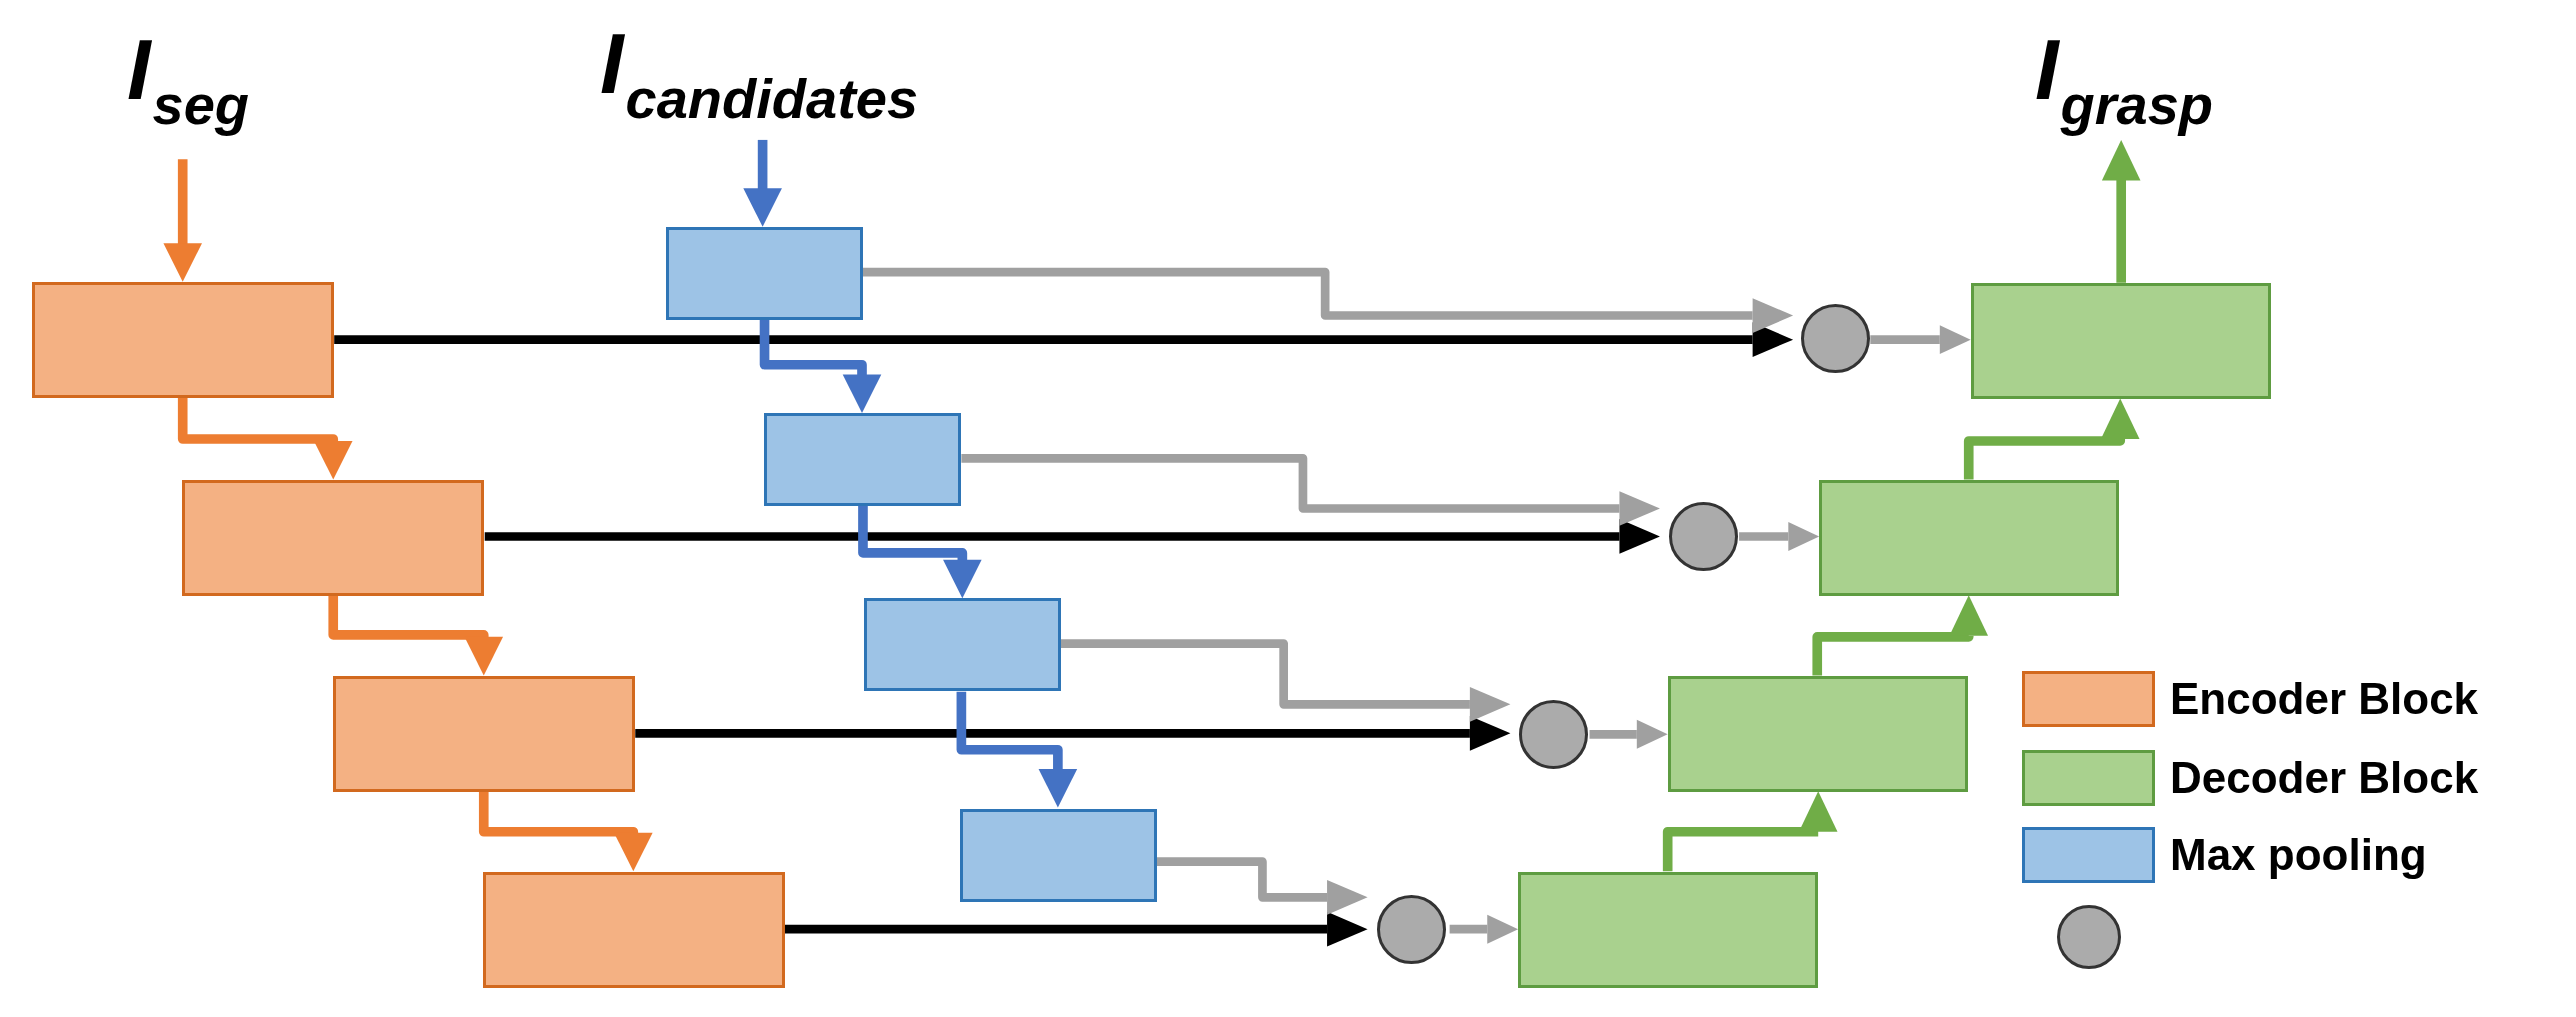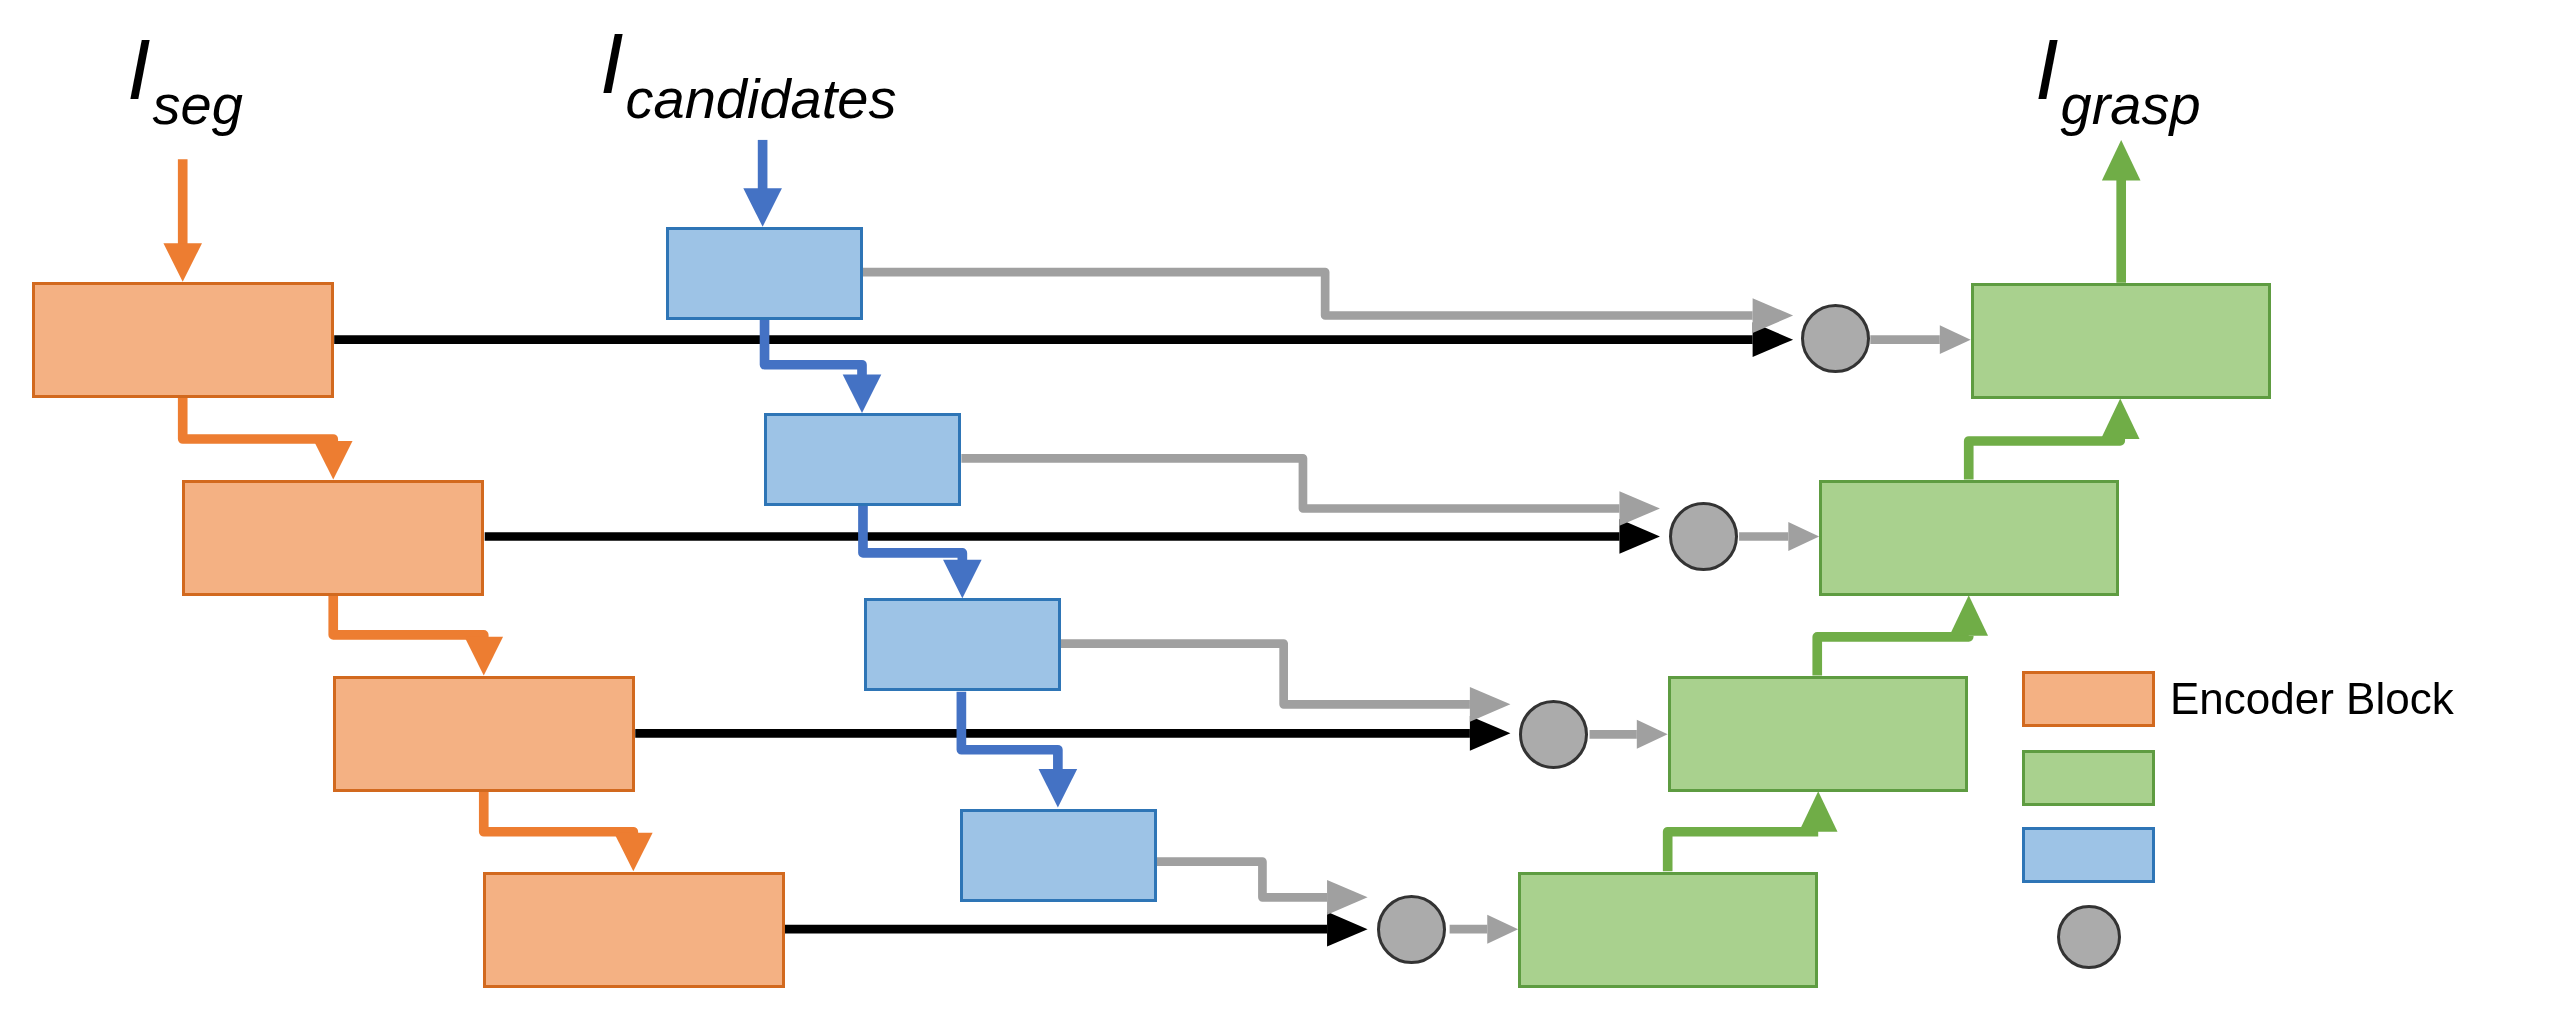--- a/index.html
+++ b/index.html
@@ -2,20 +2,21 @@
 <html style="--encoder-fill: #F4B183; --encoder-stroke: #D2691E; --decoder-fill: #A9D18E; --decoder-stroke: #5E9C41; --maxpool-fill: #9DC3E6; --maxpool-stroke: #2E75B6; --concat-fill: #ABABAB; --concat-stroke: #333333; --arrow-orange: #ED7D31; --arrow-blue: #4472C4; --arrow-green: #70AD47; --arrow-gray: #A0A0A0; --line-black: #000000;"><head>
 <meta charset="utf-8">
 <style>
   html,body{margin:0;padding:0;background:#ffffff;}
   .canvas{
     position:relative;
     width:2576px;height:1017px;
     background:#ffffff;
     font-family:"Liberation Sans", sans-serif;
     overflow:hidden;
+    font-weight:bold;
   }
   svg.wires{position:absolute;left:0;top:0;}
   .wire path{fill:none;stroke-linejoin:round;stroke-linecap:butt;}
   .wire polygon{stroke:none;}
   .w-black path{stroke:var(--line-black);stroke-width:9;}
   .w-black polygon{fill:var(--line-black);}
   .w-gray path{stroke:var(--arrow-gray);stroke-width:9;}
   .w-gray polygon{fill:var(--arrow-gray);}
   .w-orange path{stroke:var(--arrow-orange);stroke-width:10;}
   .w-orange polygon{fill:var(--arrow-orange);}
@@ -211,25 +212,27 @@
     <div class="legend-row" style="top:0px">
       <div class="legend-swatch-cell">
         <div class="legend-swatch sw-encoder"></div>
       </div>
       <div class="legend-label">Encoder Block</div>
     </div>
     <div class="legend-row" style="top:79px">
       <div class="legend-swatch-cell">
         <div class="legend-swatch sw-decoder"></div>
       </div>
+      <div class="legend-label">Decoder Block</div>
     </div>
     <div class="legend-row" style="top:156px">
       <div class="legend-swatch-cell">
         <div class="legend-swatch sw-maxpool"></div>
       </div>
+      <div class="legend-label">Max pooling</div>
     </div>
     <div class="legend-row" style="top:234px">
       <div class="legend-swatch-cell">
         <div class="legend-circle"></div>
       </div>
     </div>
   </div>
 
 </div>
 

